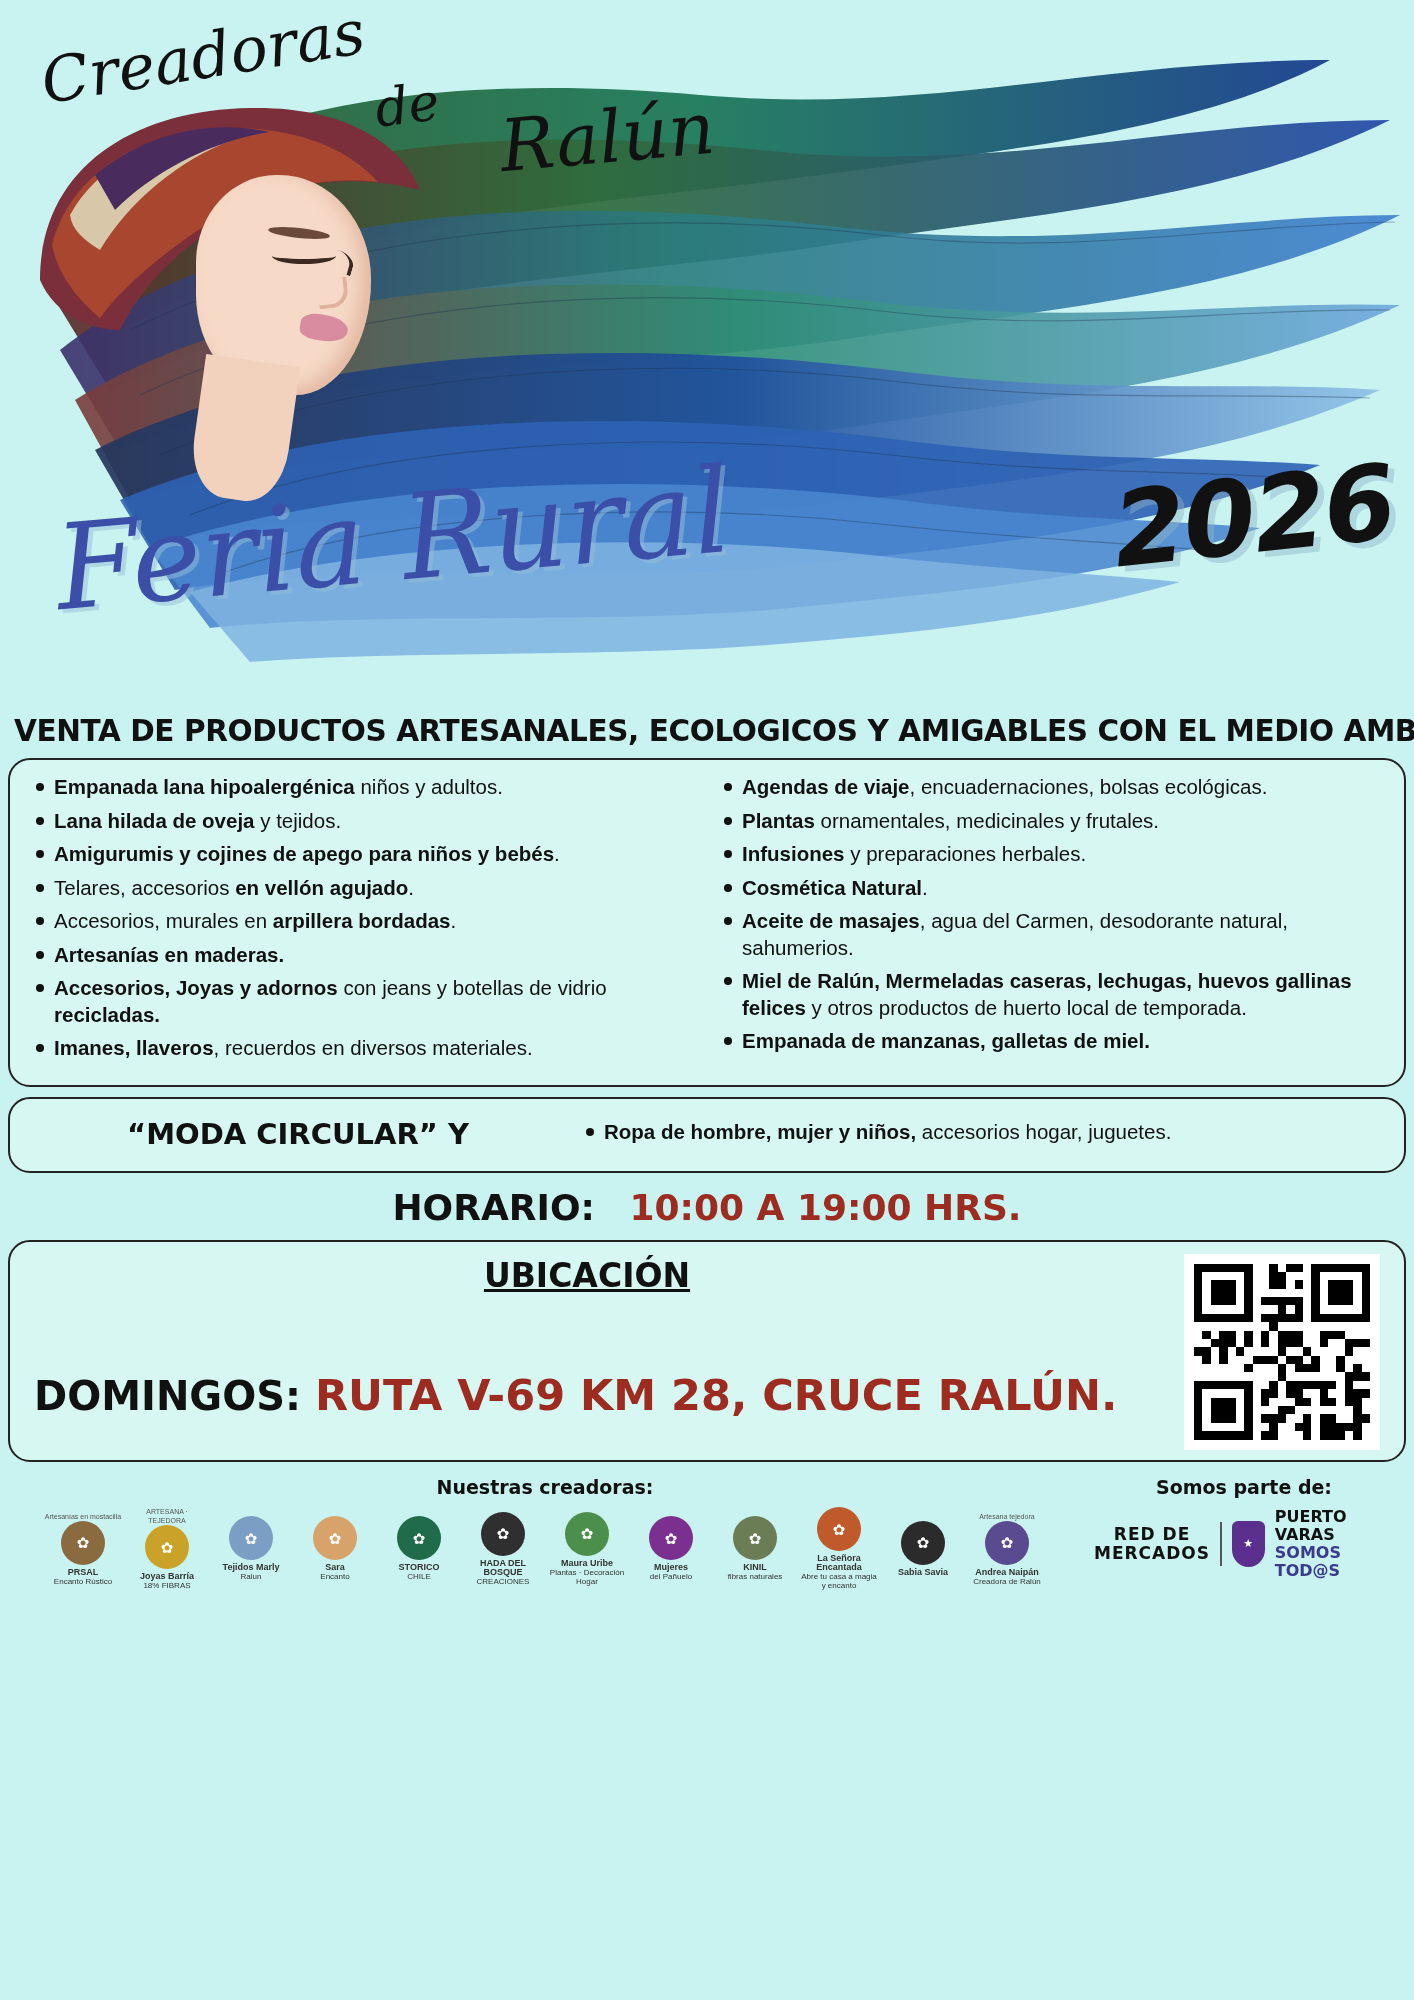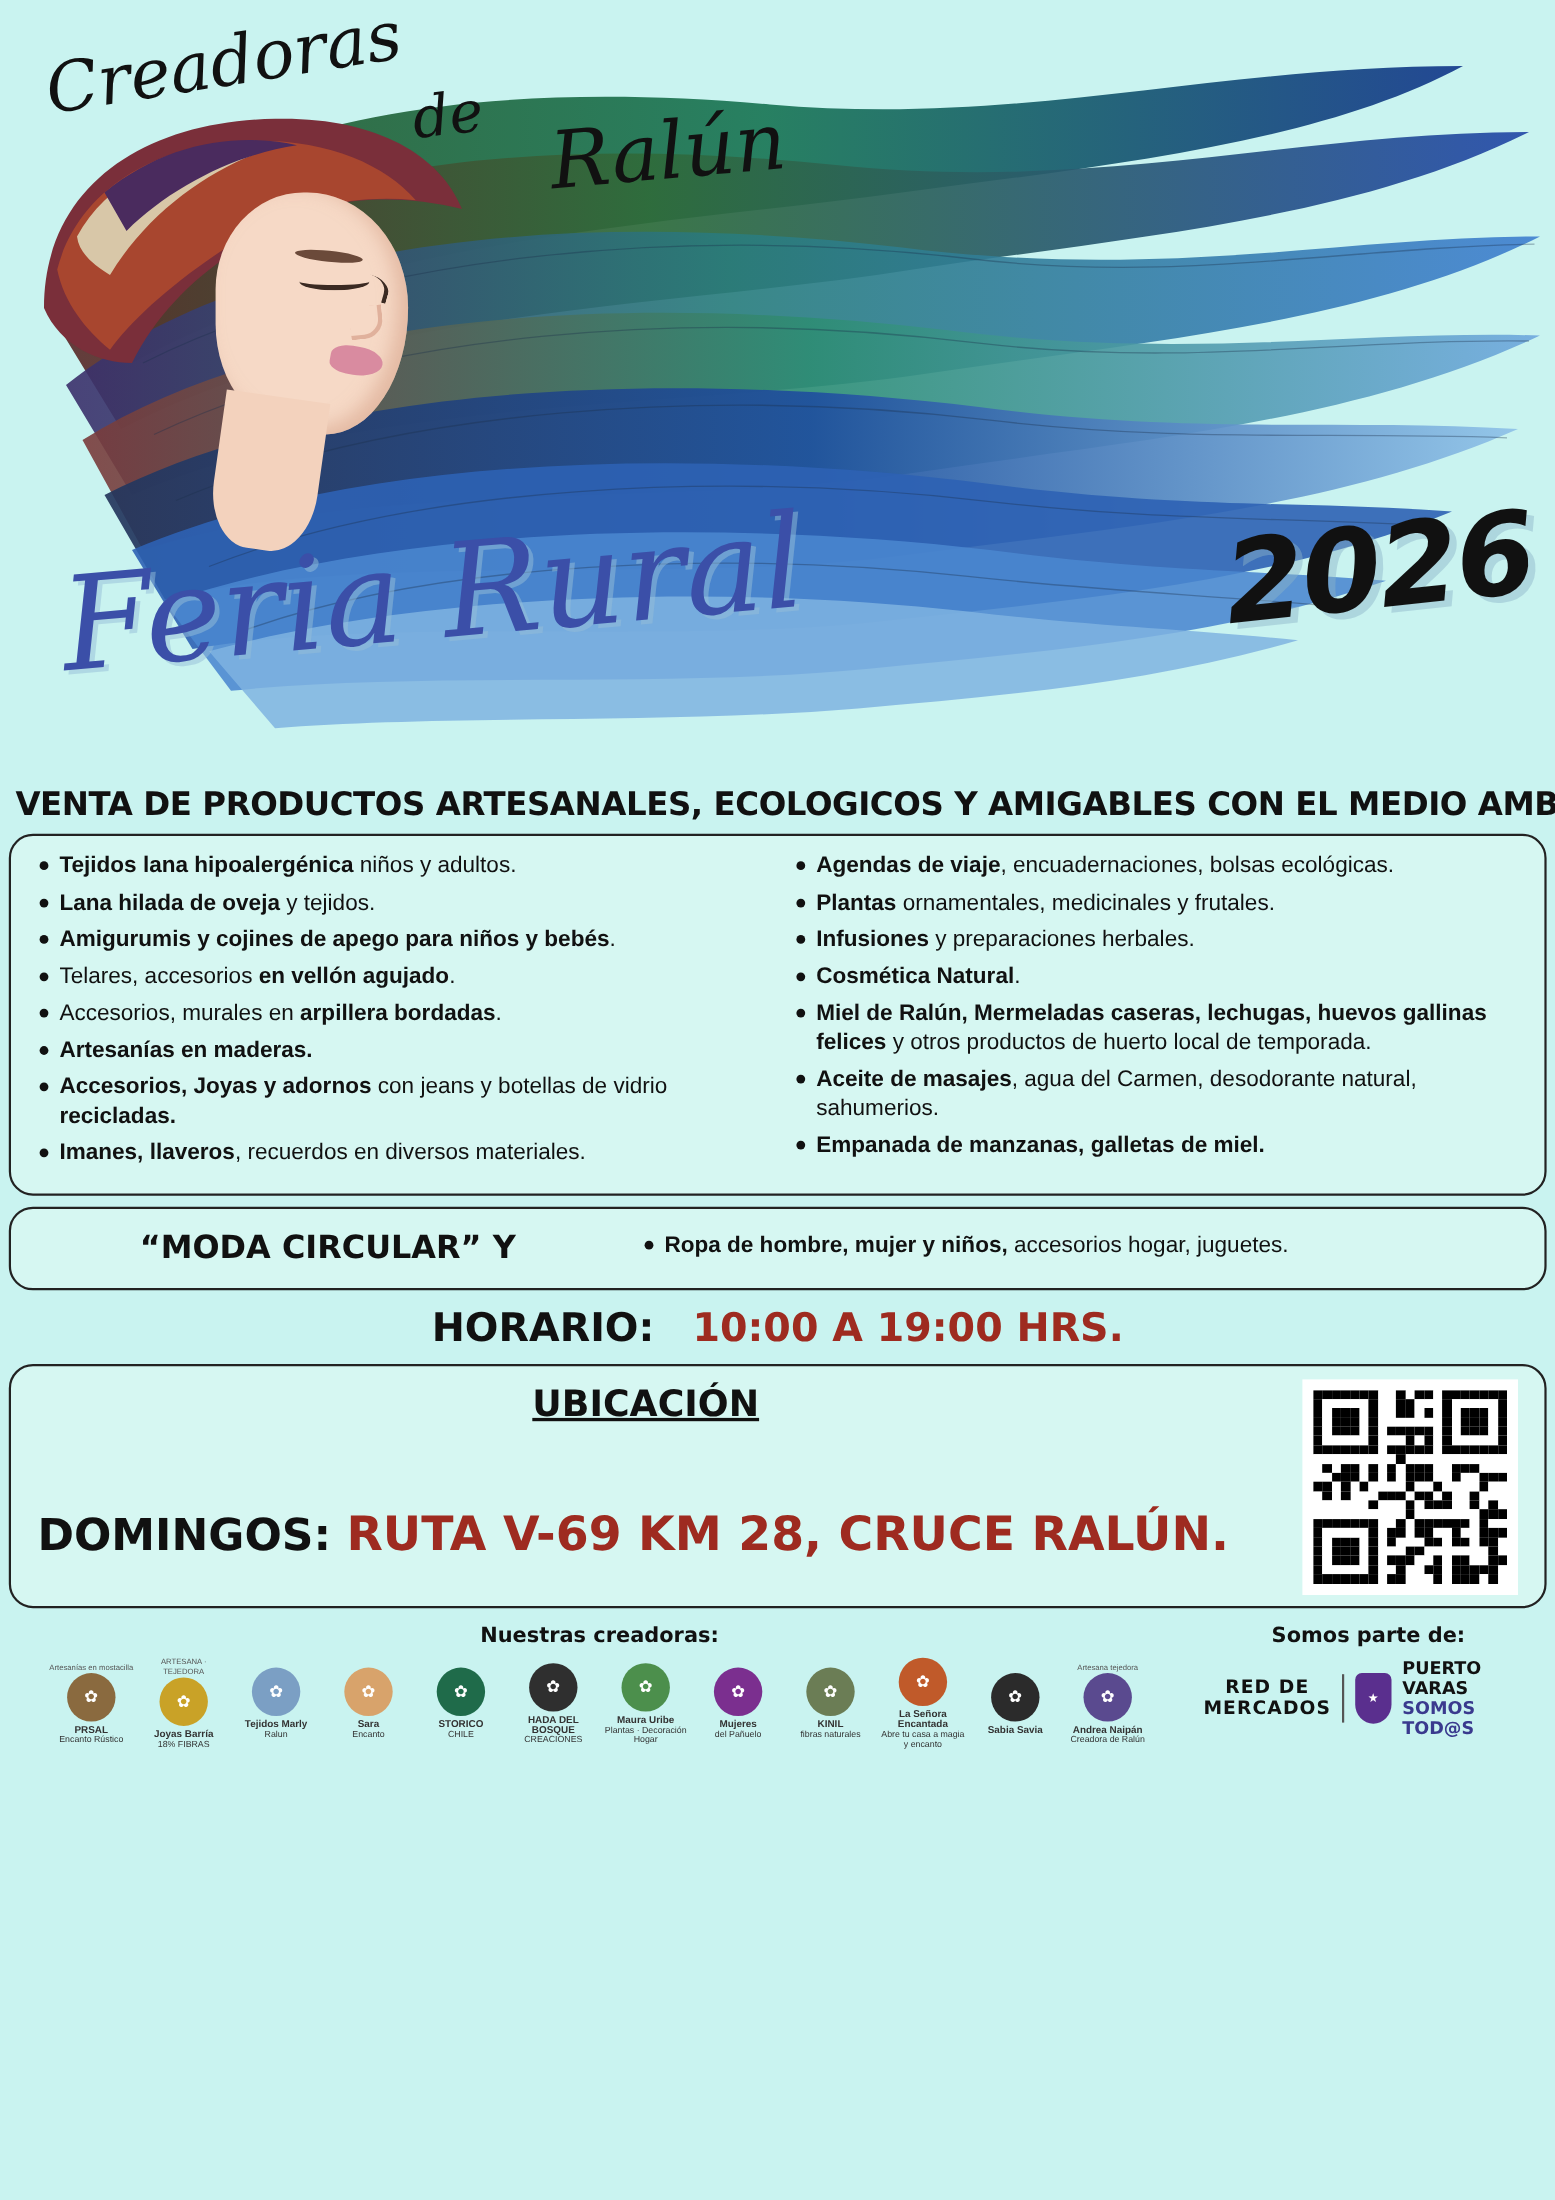--- a/index.html
+++ b/index.html
@@ -369,38 +369,38 @@
   <div class="year">2026</div>
   <div class="feria">Feria Rural</div>
 </div>
 
 <div class="headline">VENTA DE PRODUCTOS ARTESANALES, ECOLOGICOS Y AMIGABLES CON EL MEDIO AMBIENTE.</div>
 
 <div class="panel">
   <div class="cols">
     <div class="col">
       <ul class="items" id="list-left">
-          <li><b>Tejidos lana hipoalergénica</b> niños y adultos.</li>
+          <li><b>Empanada lana hipoalergénica</b> niños y adultos.</li>
           <li><b>Lana hilada de oveja</b> y tejidos.</li>
           <li><b>Amigurumis y cojines de apego para niños y bebés</b>.</li>
           <li>Telares, accesorios <b>en vellón agujado</b>.</li>
           <li>Accesorios, murales en <b>arpillera bordadas</b>.</li>
           <li><b>Artesanías en maderas.</b></li>
           <li><b>Accesorios, Joyas y adornos</b> con jeans y botellas de vidrio <b>recicladas.</b></li>
           <li><b>Imanes, llaveros</b>, recuerdos en diversos materiales.</li>
         </ul>
     </div>
     <div class="col">
       <ul class="items" id="list-right">
           <li><b>Agendas de viaje</b>, encuadernaciones, bolsas ecológicas.</li>
           <li><b>Plantas</b> ornamentales, medicinales y frutales.</li>
           <li><b>Infusiones</b> y preparaciones herbales.</li>
           <li><b>Cosmética Natural</b>.</li>
+          <li><b>Aceite de masajes</b>, agua del Carmen, desodorante natural, sahumerios.</li>
           <li><b>Miel de Ralún, Mermeladas caseras, lechugas, huevos gallinas felices</b> y otros productos de huerto local de temporada.</li>
-          <li><b>Aceite de masajes</b>, agua del Carmen, desodorante natural, sahumerios.</li>
           <li><b>Empanada de manzanas, galletas de miel.</b></li>
         </ul>
     </div>
   </div>
 </div>
 
 <div class="panel">
   <div class="moda-wrap">
     <div class="moda-left">
       <div>“MODA CIRCULAR” Y</div>

